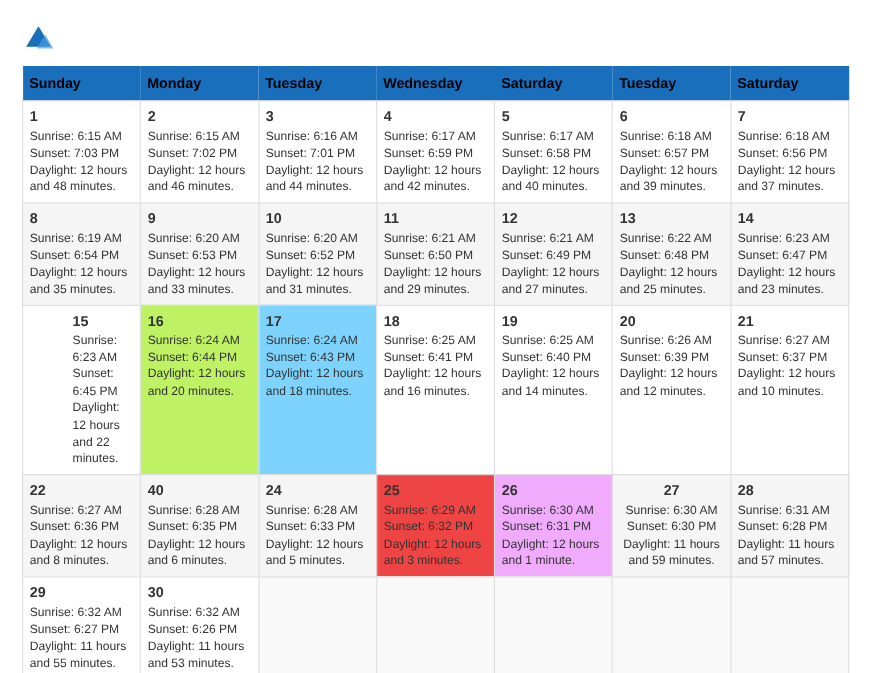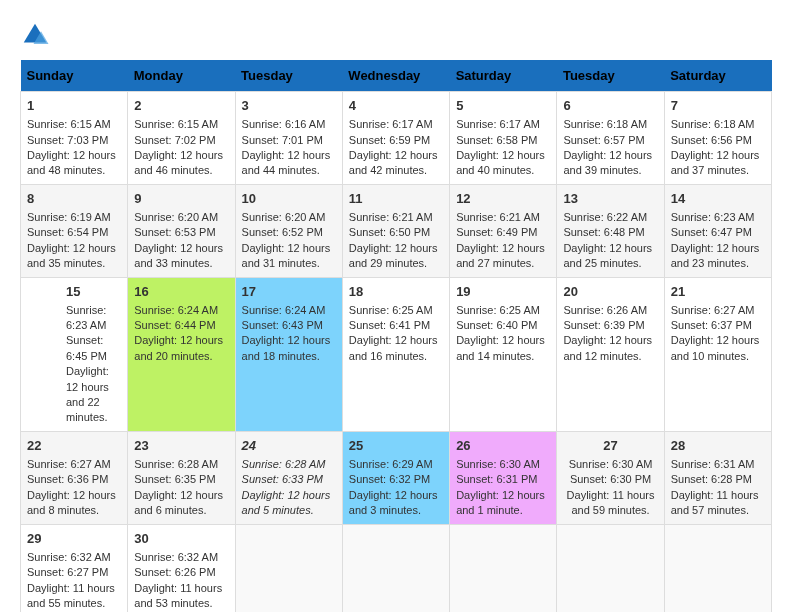--- a/index.html
+++ b/index.html
@@ -145,23 +145,23 @@
         <td style="background-color: rgb(255, 255, 255); padding-left: 45px;"><span class="day-num">15</span>Sunrise: 6:23 AM<br>Sunset: 6:45 PM<br>Daylight: 12 hours<br>and 22 minutes.</td>
         <td style="background-color: #bef264; margin-left: 21px;"><span class="day-num">16</span>Sunrise: 6:24 AM<br>Sunset: 6:44 PM<br>Daylight: 12 hours<br>and 20 minutes.</td>
         <td style="background-color: #7dd3fc;"><span class="day-num">17</span>Sunrise: 6:24 AM<br>Sunset: 6:43 PM<br>Daylight: 12 hours<br>and 18 minutes.</td>
         <td style="background-color: rgb(255, 255, 255);"><span class="day-num">18</span>Sunrise: 6:25 AM<br>Sunset: 6:41 PM<br>Daylight: 12 hours<br>and 16 minutes.</td>
         <td style="background-color: rgb(255, 255, 255);"><span class="day-num">19</span>Sunrise: 6:25 AM<br>Sunset: 6:40 PM<br>Daylight: 12 hours<br>and 14 minutes.</td>
         <td style="background-color: rgb(255, 255, 255);"><span class="day-num">20</span>Sunrise: 6:26 AM<br>Sunset: 6:39 PM<br>Daylight: 12 hours<br>and 12 minutes.</td>
         <td style="background-color: rgb(255, 255, 255);"><span class="day-num">21</span>Sunrise: 6:27 AM<br>Sunset: 6:37 PM<br>Daylight: 12 hours<br>and 10 minutes.</td>
       </tr>
       <tr>
         <td style="background-color: rgb(245, 245, 245);"><span class="day-num">22</span>Sunrise: 6:27 AM<br>Sunset: 6:36 PM<br>Daylight: 12 hours<br>and 8 minutes.</td>
-        <td style="background-color: rgb(245, 245, 245);"><span class="day-num">23</span>Sunrise: 6:28 AM<br>Sunset: 6:35 PM<br>Daylight: 12 hours<br>and 6 minutes.</td>
-        <td style="background-color: rgb(245, 245, 245); font-style: italic;"><span class="day-num">24</span>Sunrise: 6:28 AM<br>Sunset: 6:33 PM<br>Daylight: 12 hours<br>and 5 minutes.</td>
-        <td style="background-color: #7dd3fc;"><span class="day-num">25</span>Sunrise: 6:29 AM<br>Sunset: 6:32 PM<br>Daylight: 12 hours<br>and 3 minutes.</td>
+        <td style="background-color: rgb(245, 245, 245);"><span class="day-num">40</span>Sunrise: 6:28 AM<br>Sunset: 6:35 PM<br>Daylight: 12 hours<br>and 6 minutes.</td>
+        <td style="background-color: rgb(245, 245, 245);"><span class="day-num">24</span>Sunrise: 6:28 AM<br>Sunset: 6:33 PM<br>Daylight: 12 hours<br>and 5 minutes.</td>
+        <td style="background-color: #ef4444;"><span class="day-num">25</span>Sunrise: 6:29 AM<br>Sunset: 6:32 PM<br>Daylight: 12 hours<br>and 3 minutes.</td>
         <td style="background-color: #f0abfc;"><span class="day-num">26</span>Sunrise: 6:30 AM<br>Sunset: 6:31 PM<br>Daylight: 12 hours<br>and 1 minute.</td>
         <td style="background-color: rgb(245, 245, 245); text-align: center;"><span class="day-num">27</span>Sunrise: 6:30 AM<br>Sunset: 6:30 PM<br>Daylight: 11 hours<br>and 59 minutes.</td>
         <td style="background-color: rgb(245, 245, 245);"><span class="day-num">28</span>Sunrise: 6:31 AM<br>Sunset: 6:28 PM<br>Daylight: 11 hours<br>and 57 minutes.</td>
       </tr>
       <tr>
         <td style="background-color: rgb(255, 255, 255);"><span class="day-num">29</span>Sunrise: 6:32 AM<br>Sunset: 6:27 PM<br>Daylight: 11 hours<br>and 55 minutes.</td>
         <td style="background-color: rgb(255, 255, 255);"><span class="day-num">30</span>Sunrise: 6:32 AM<br>Sunset: 6:26 PM<br>Daylight: 11 hours<br>and 53 minutes.</td>
         <td class="day-empty" style="background-color: rgb(249, 249, 249);"></td>
         <td class="day-empty" style="background-color: rgb(249, 249, 249);"></td>
         <td class="day-empty" style="background-color: rgb(249, 249, 249);"></td>

